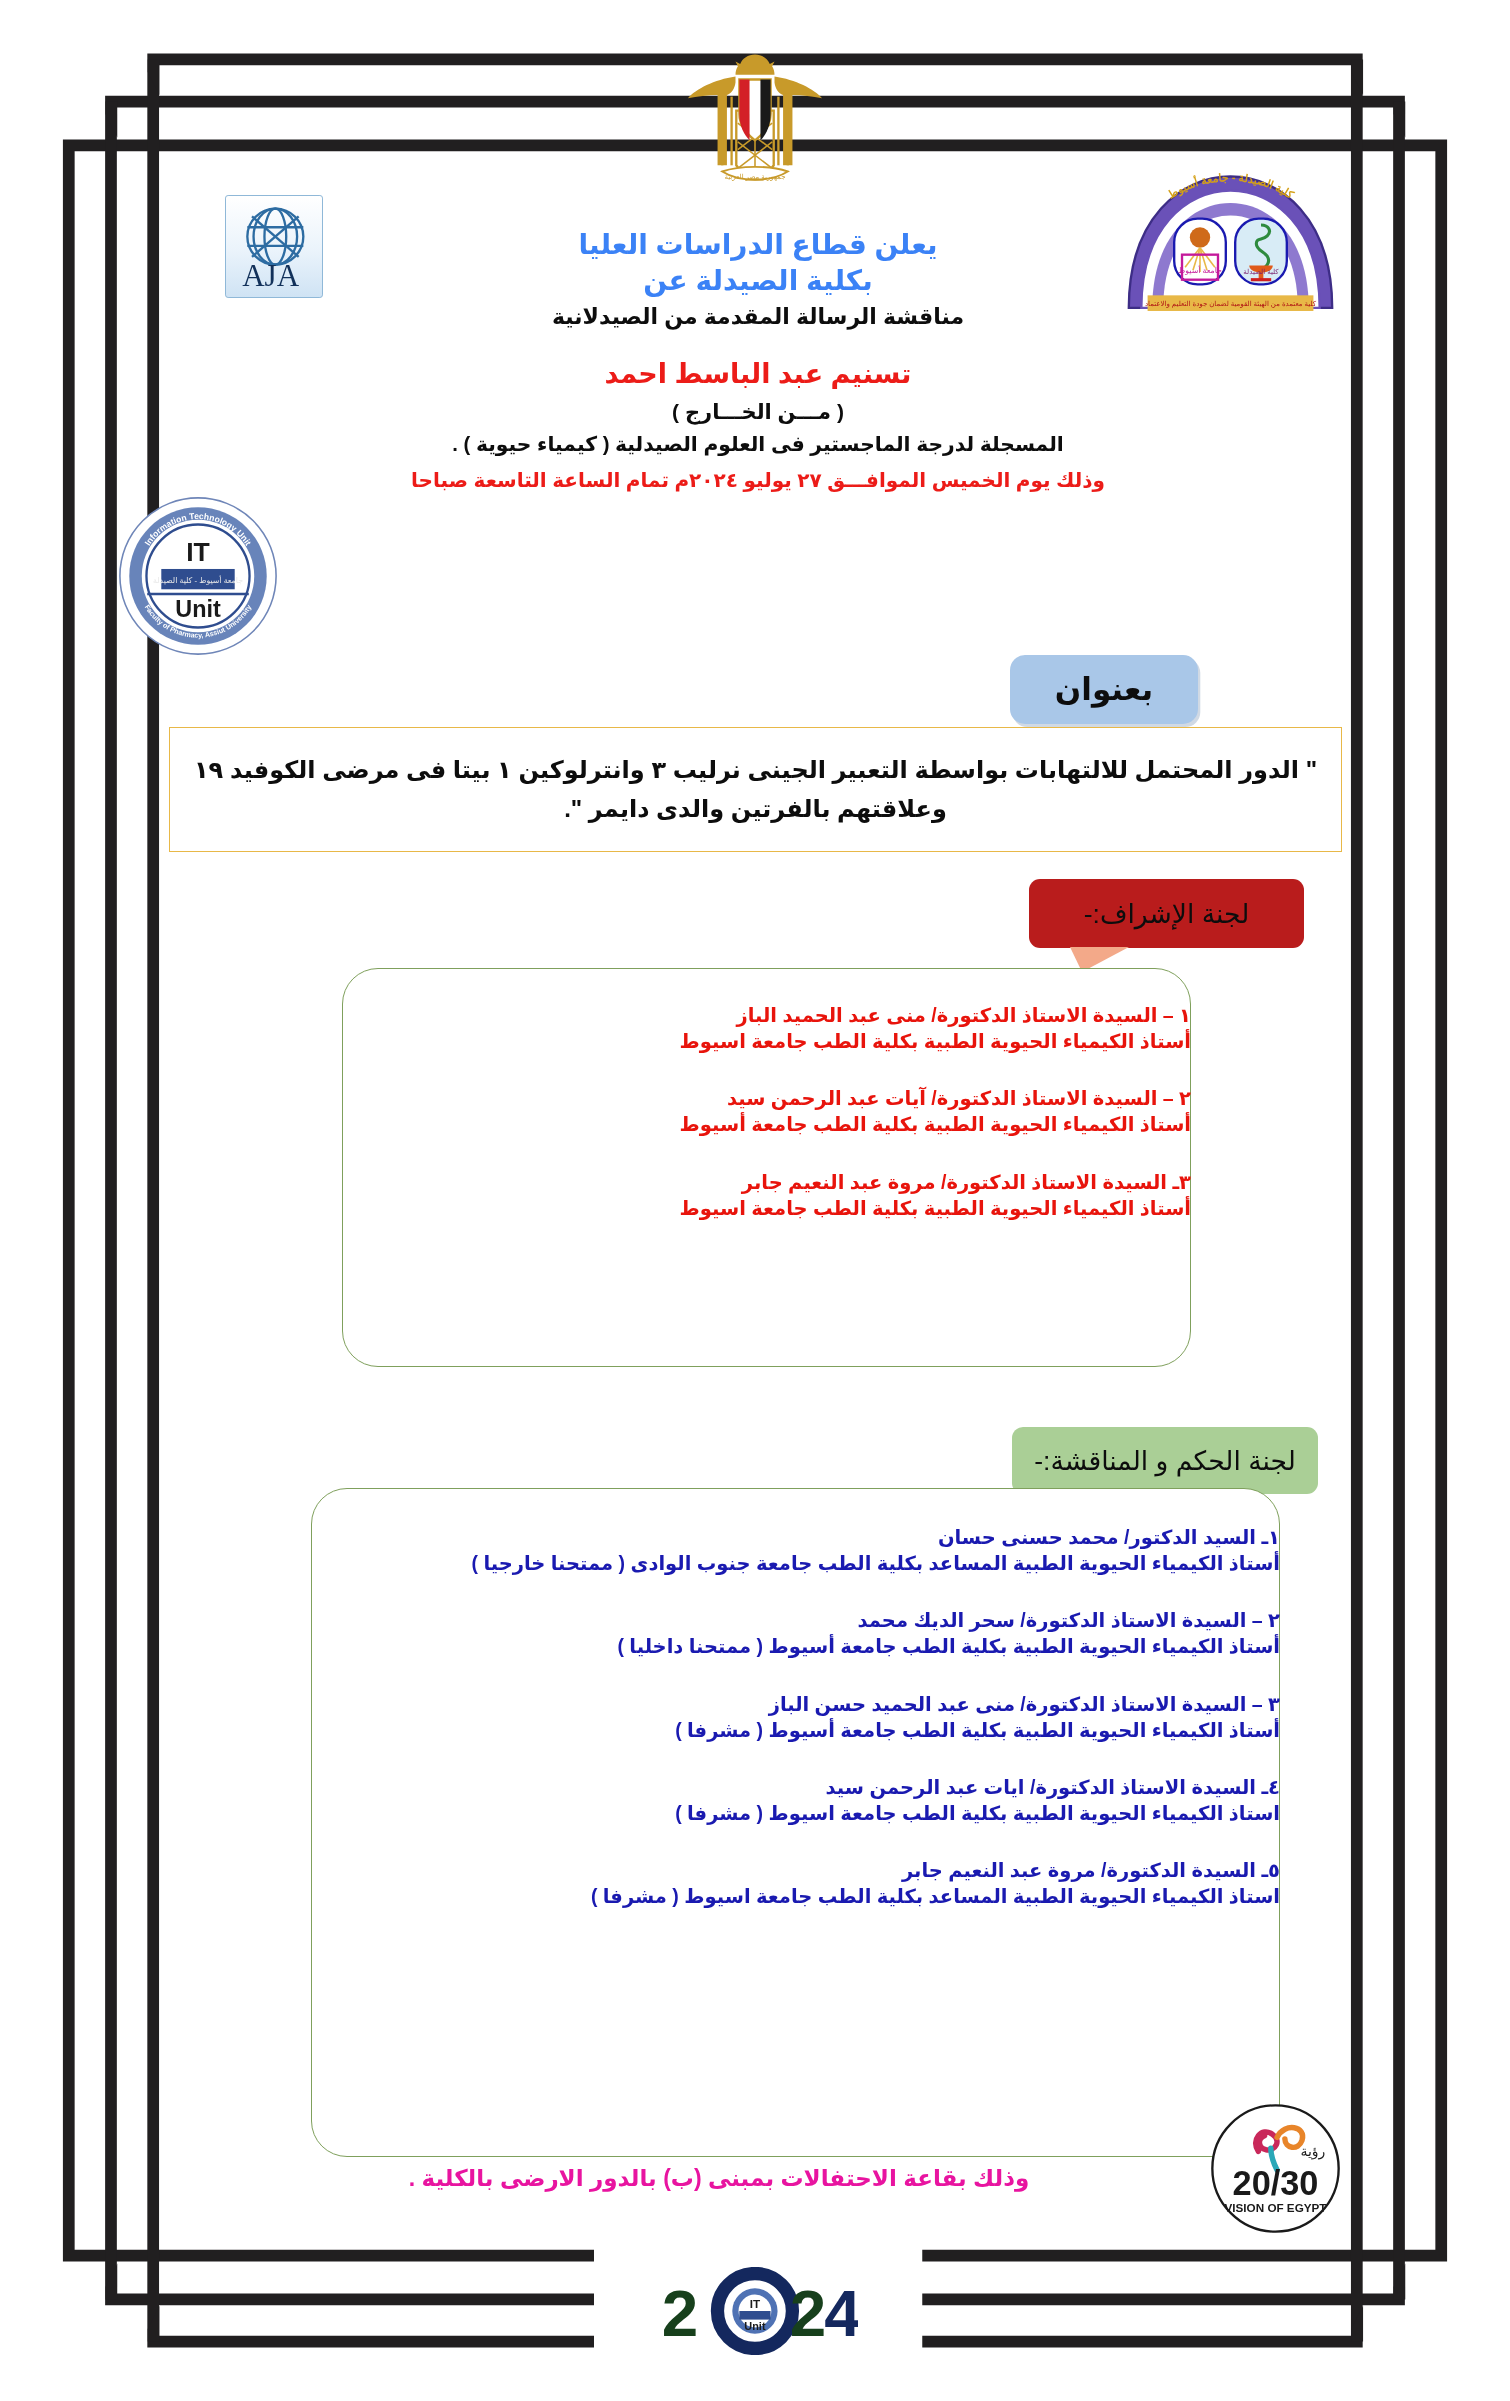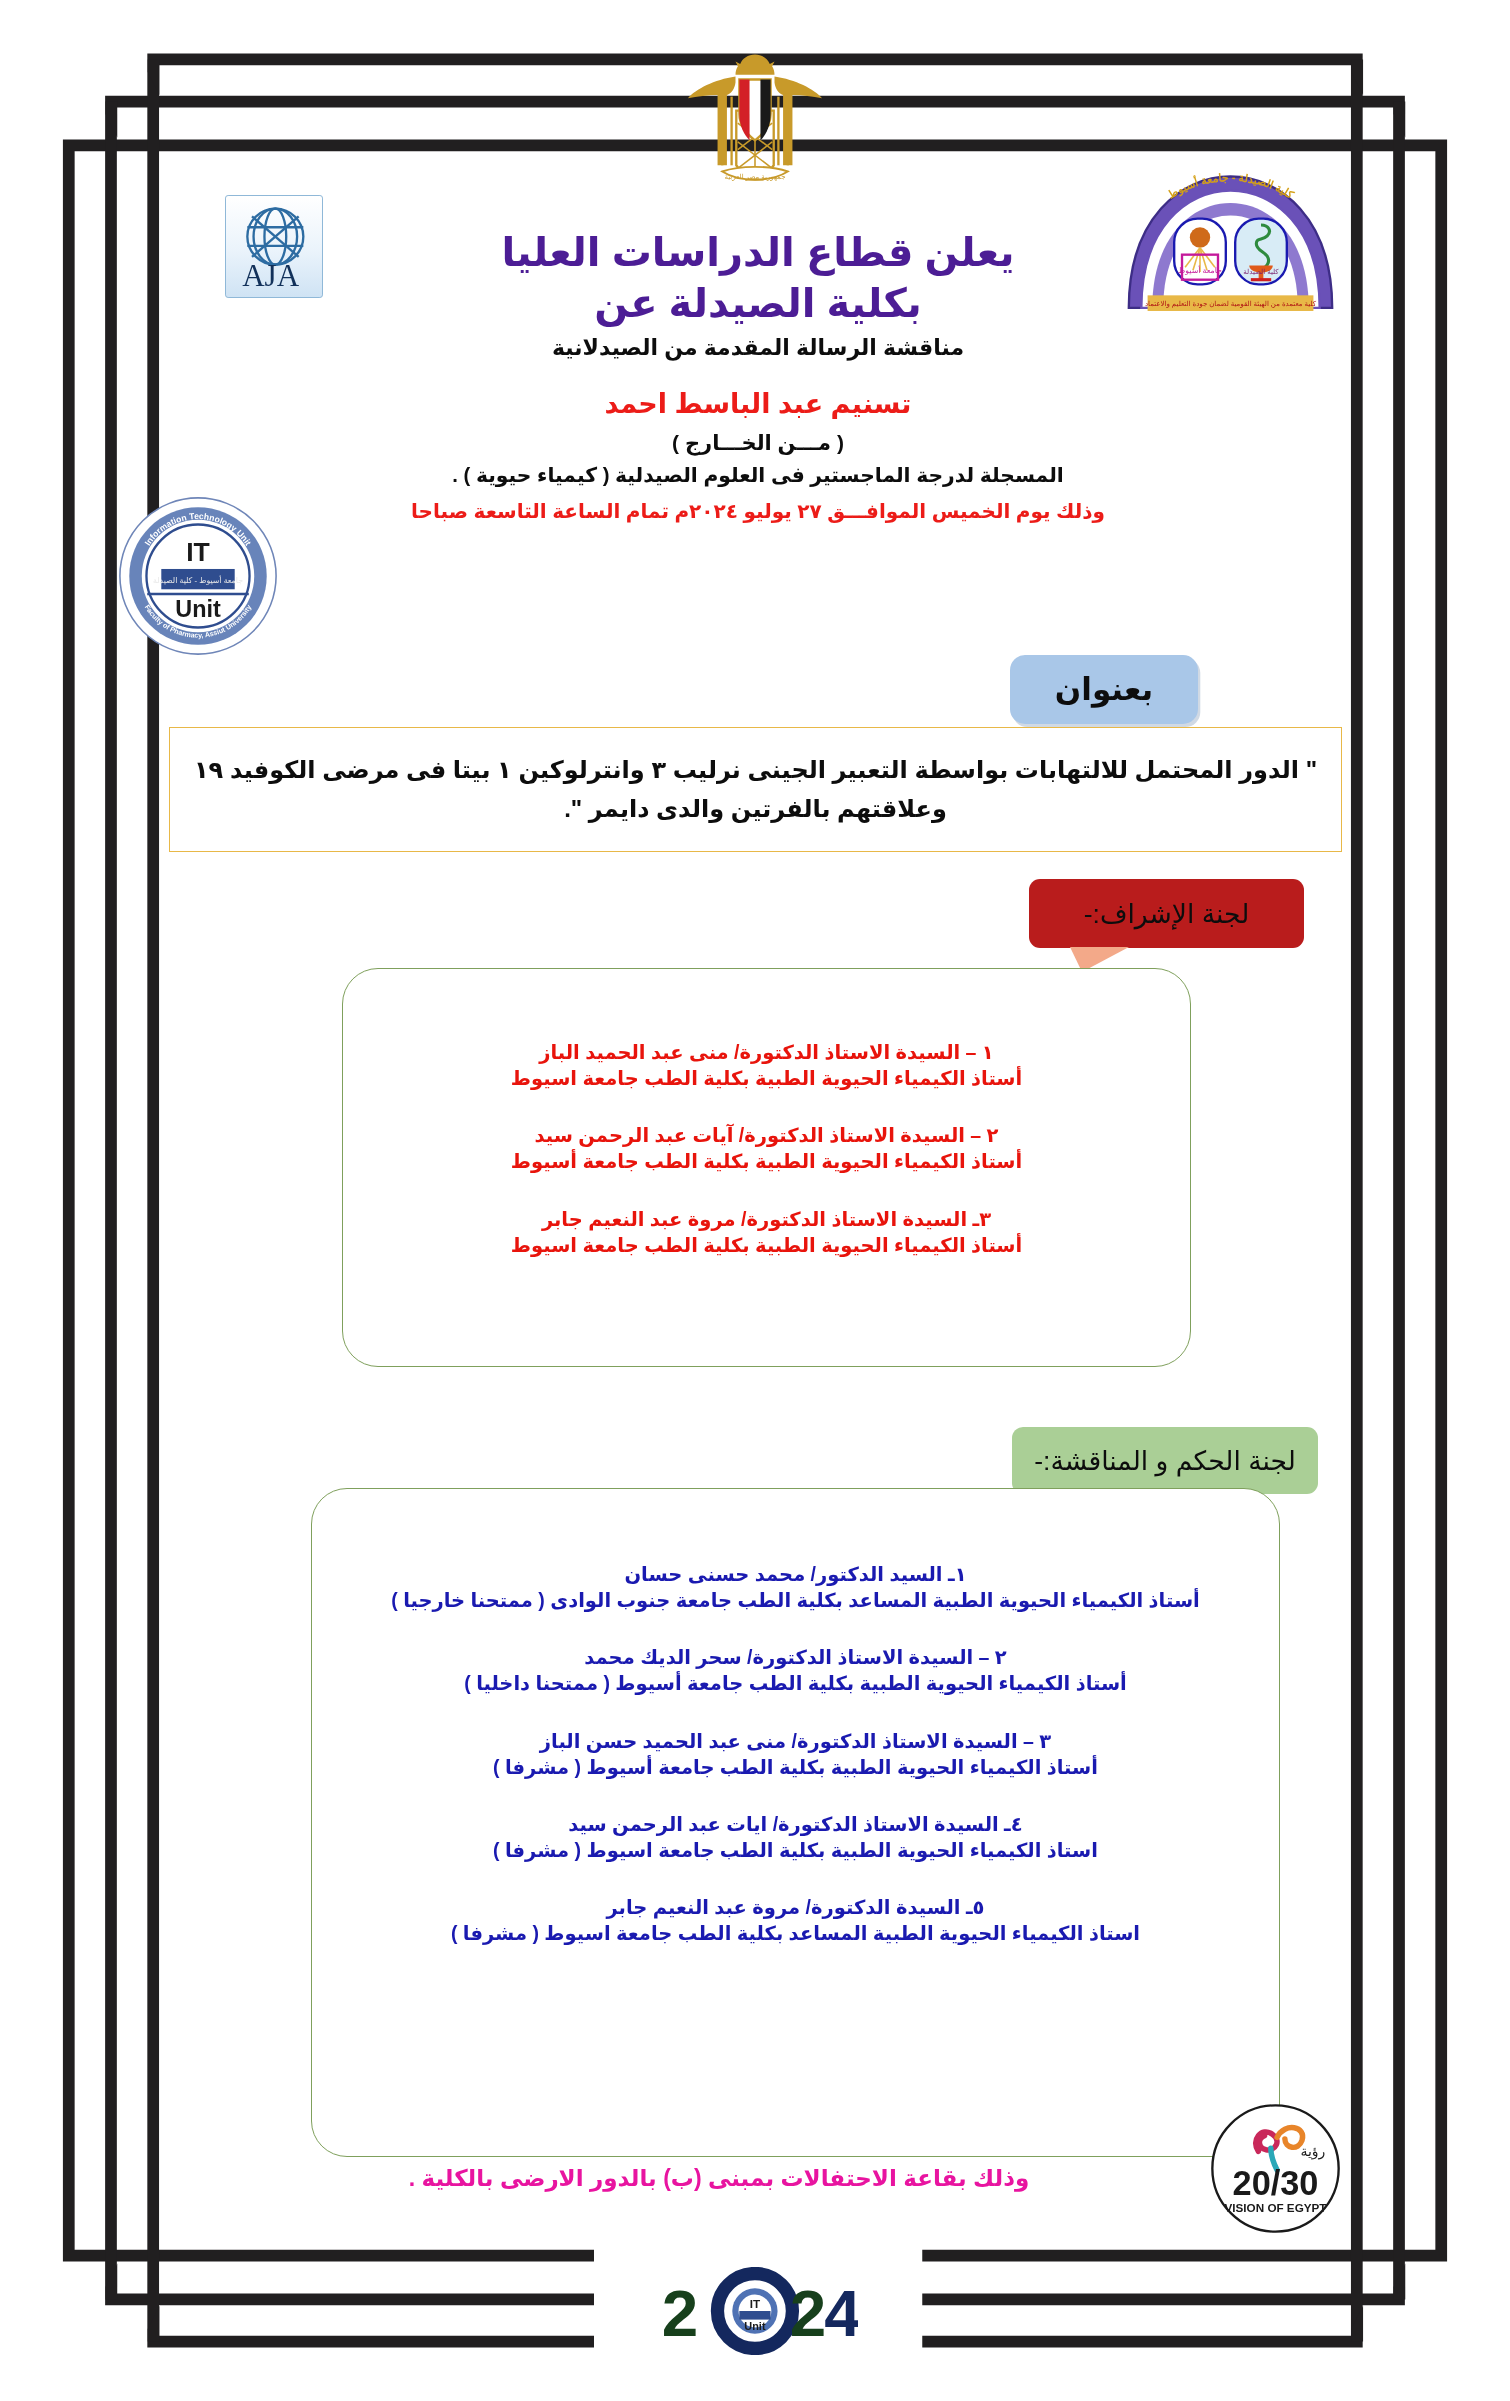--- a/index.html
+++ b/index.html
@@ -49,21 +49,21 @@
 
   
   .header-text {
     position: absolute;
     left: 328px; top: 227px; width: 860px;
     text-align: center;
     direction: rtl;
   }
   .h-line { line-height: 1.28; white-space: nowrap; }
   .h-blue-big {
-    font-size: 40px; font-weight: 700; color: #4c1d95;
+    font-size: 28px; font-weight: 700; color: #3b82f6;
     letter-spacing: -0.4px;
   }
   .h-black-mid {
     font-size: 22px; font-weight: 700; color: #0d0d0d;
     margin-top: 4.7px;
   }
   .h-red-name {
     font-size: 27px; font-weight: 700; color: #ec1c18;
     margin-top: 25px; margin-bottom: 7.8px;
   }
@@ -150,23 +150,22 @@
     position: absolute;
     border: 1.6px solid #7fa05c;
     border-radius: 36px;
     background: #ffffff;
   }
   .panel-supervision { left: 342px; top: 968px; width: 849px; height: 399px; }
   .panel-examination { left: 311px; top: 1488px; width: 969px; height: 669px; }
 
   .member-list {
     position: absolute;
-    direction: rtl; text-align: center;
+    direction: rtl; text-align: right;
     width: 100%;
-    margin-top: 37px;
   }
   .member {
     margin-bottom: 31px;
   }
   .member:last-child { margin-bottom: 0; }
   .m-name {
     font-size: 19.5px; font-weight: 700; line-height: 1.34;
   }
   .m-title {
     font-size: 19.5px; font-weight: 700; line-height: 1.34;

